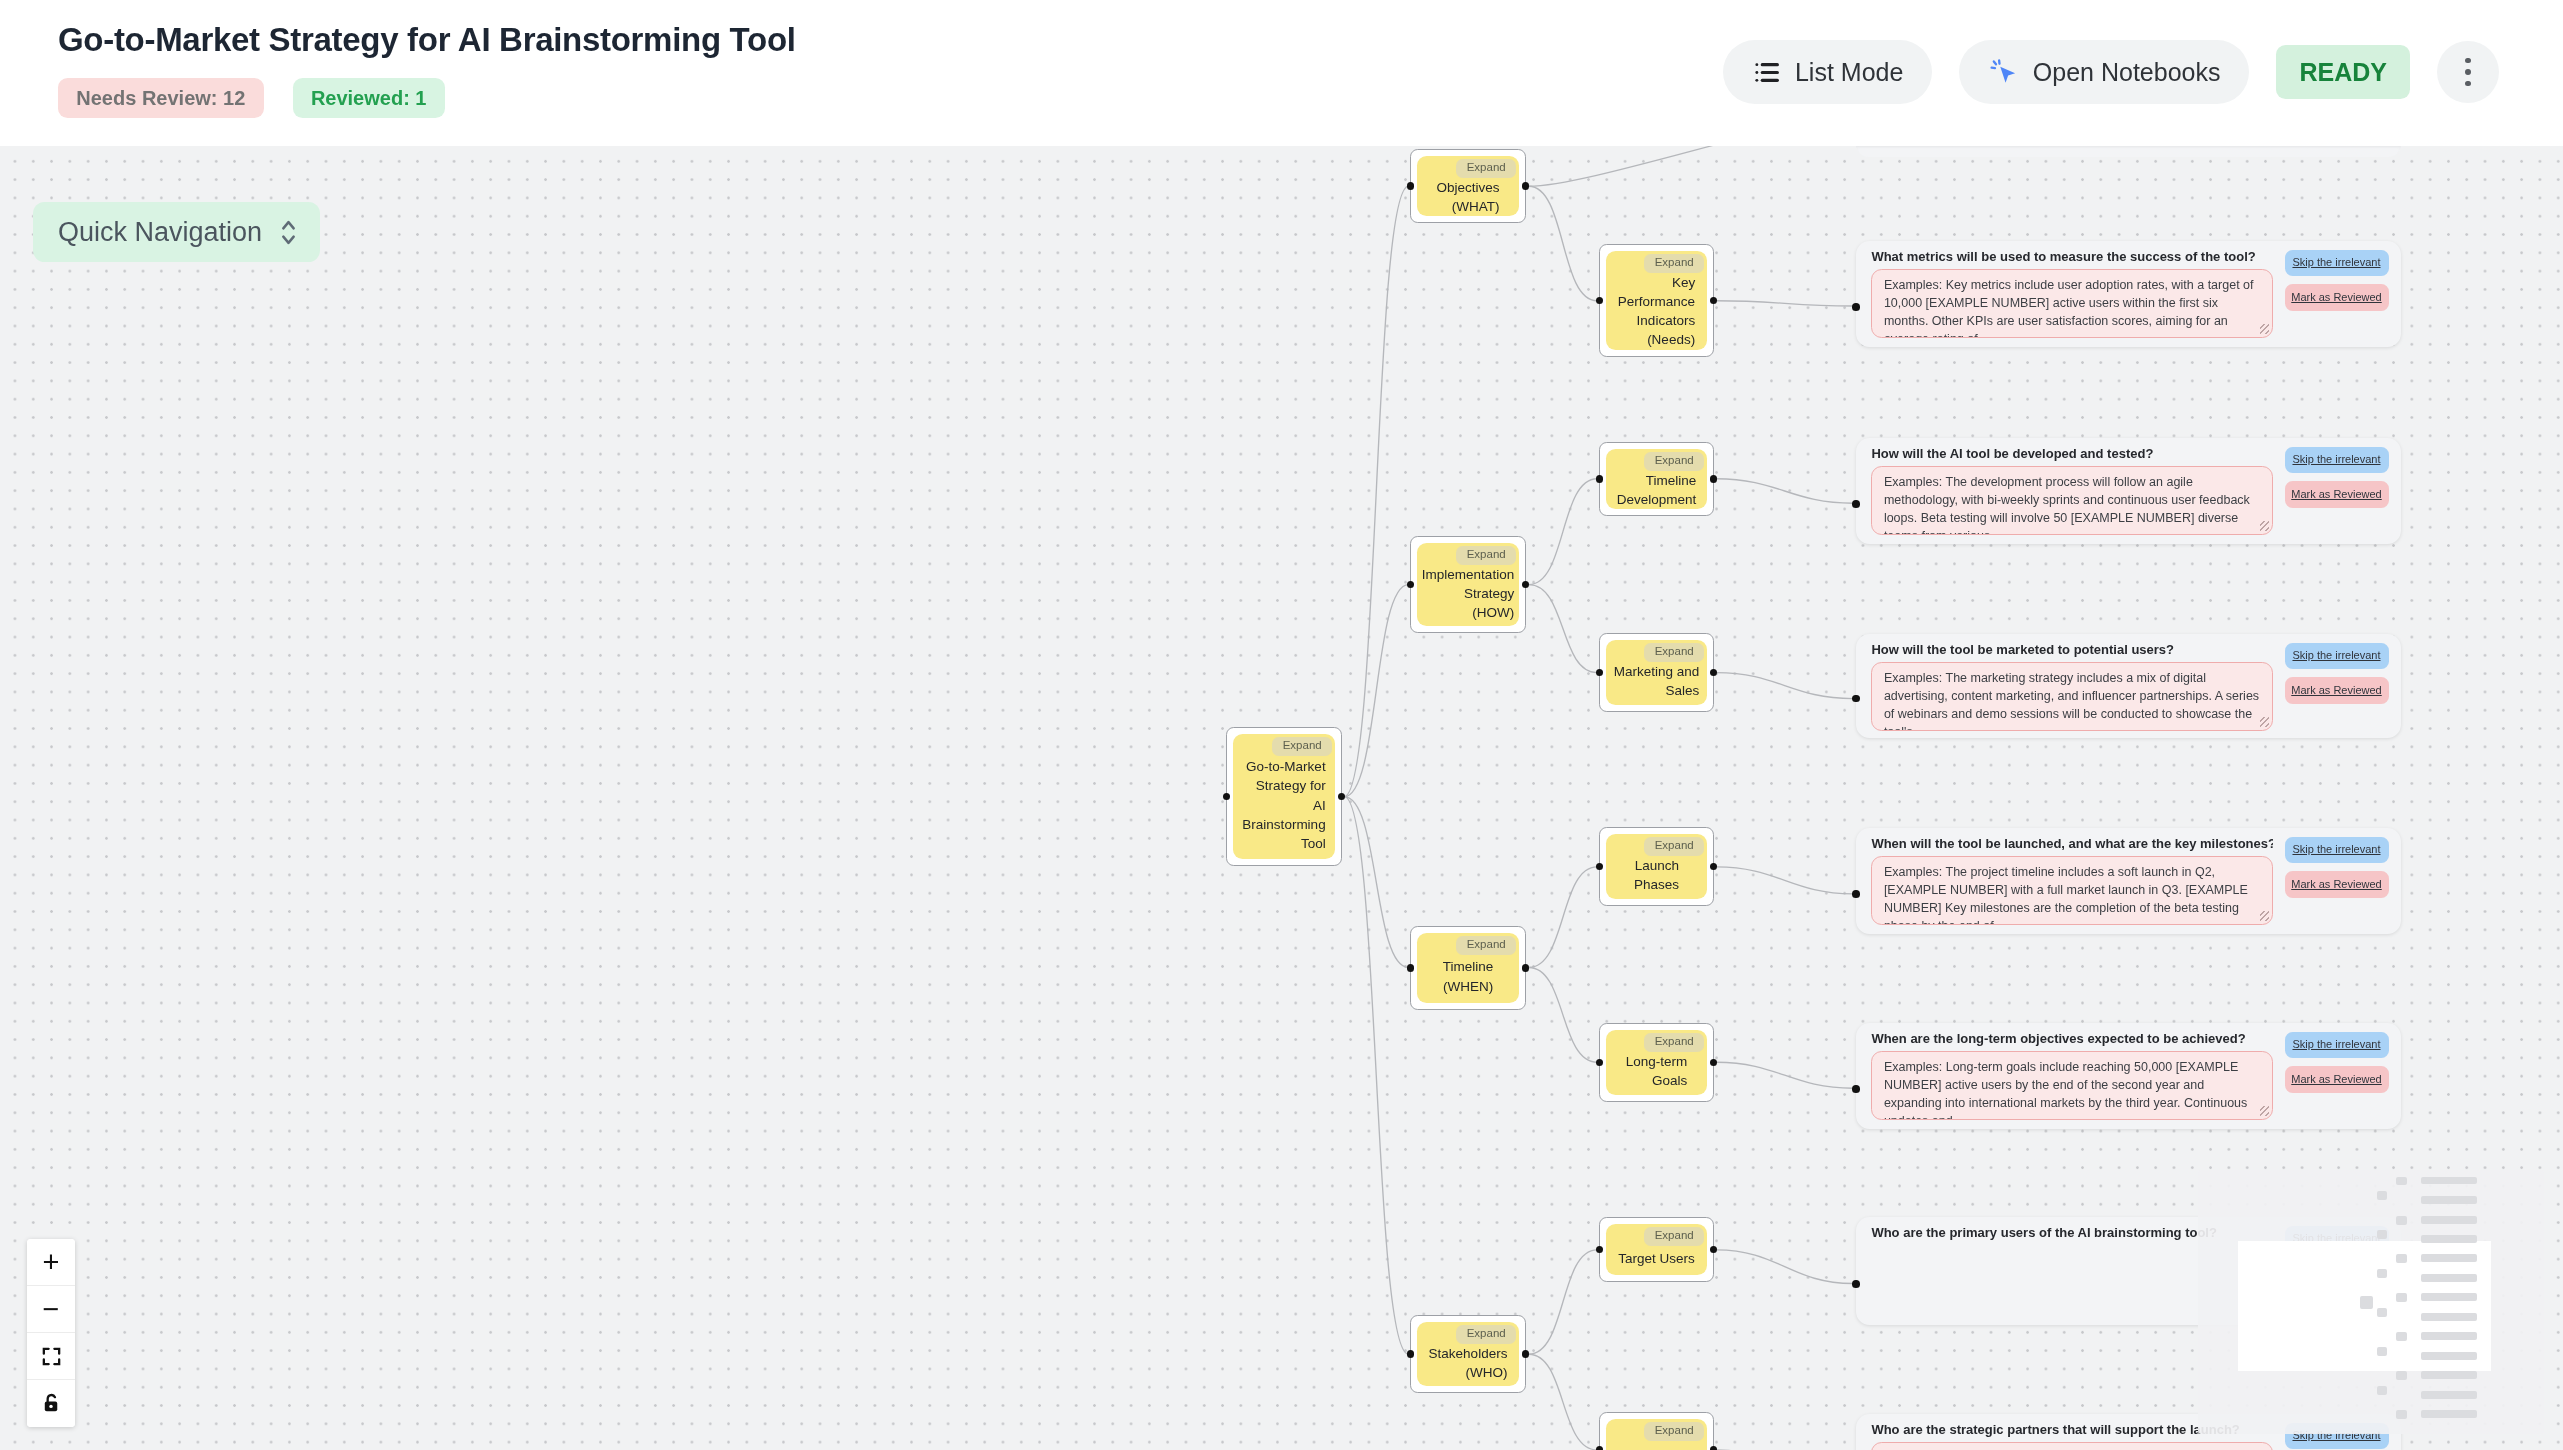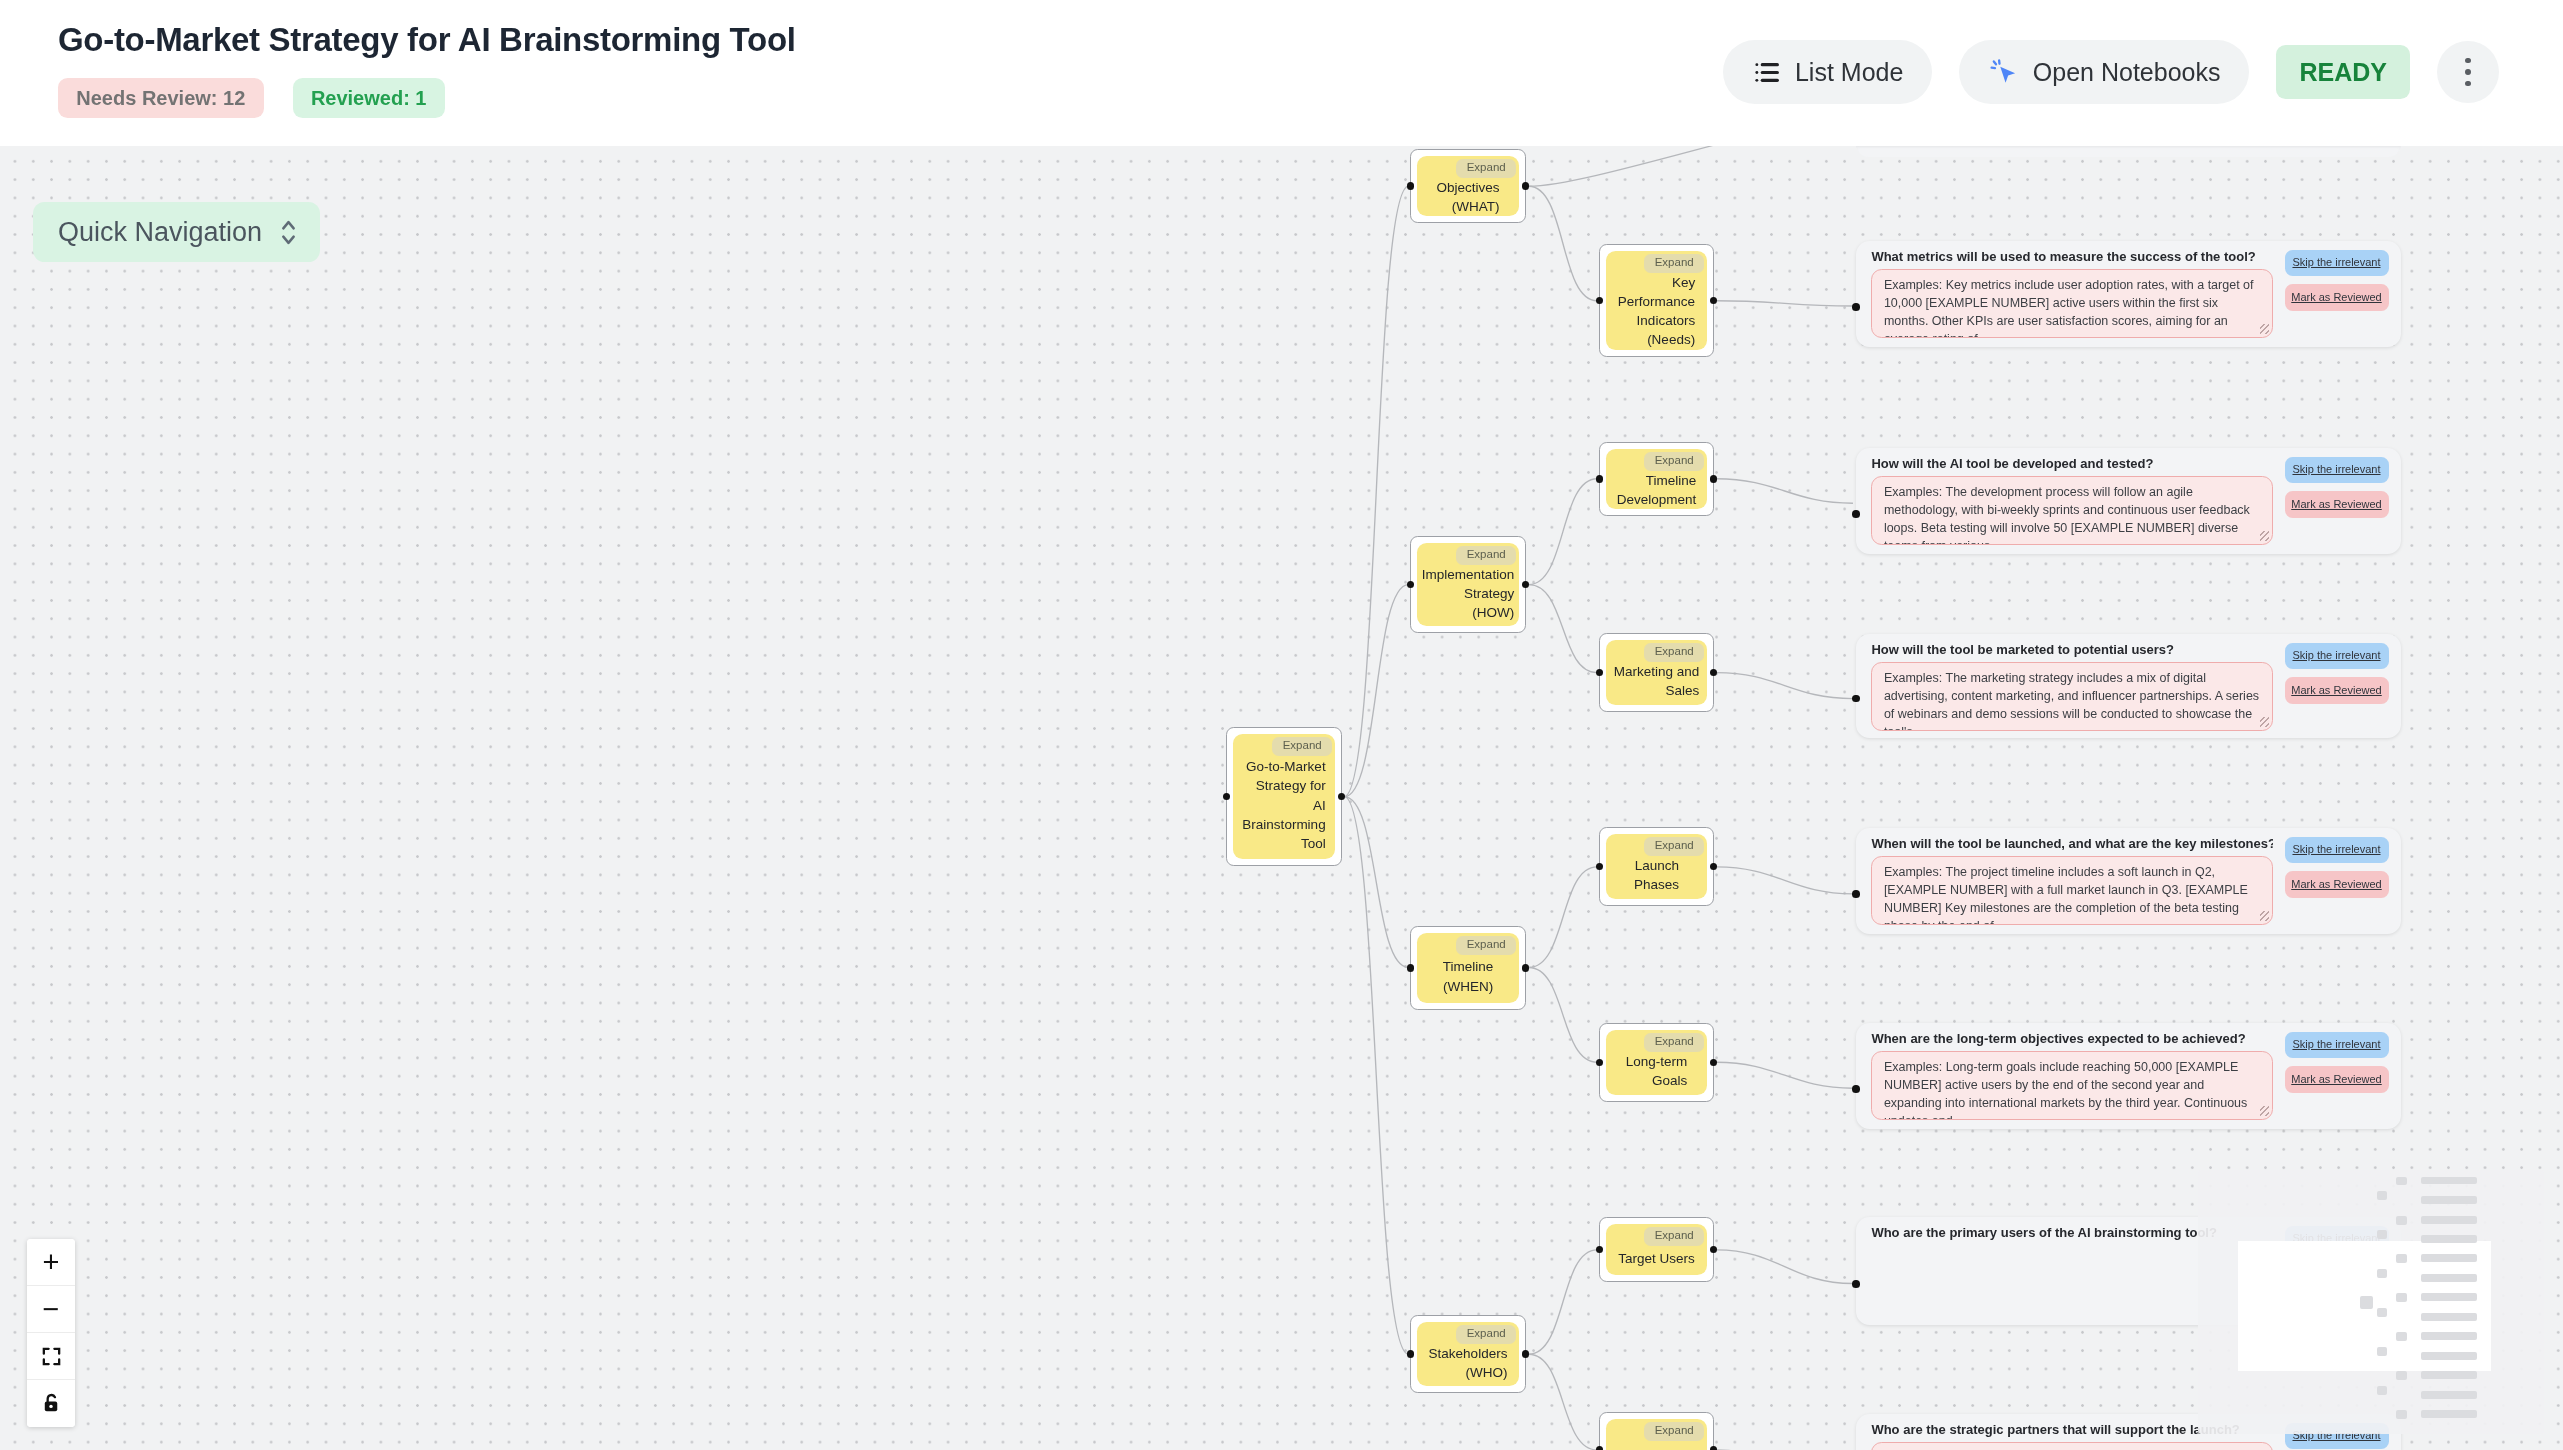--- a/index.html
+++ b/index.html
@@ -126,21 +126,21 @@
       <div class="card" style="left: 1856px; top: 241px; width: 545px; height: 106px;">
     <div class="card-main">
       <div class="card-question">What metrics will be used to measure the success of the tool?</div>
       <div class="card-answer pink">Examples: Key metrics include user adoption rates, with a target of 10,000 [EXAMPLE NUMBER] active users within the first six months. Other KPIs are user satisfaction scores, aiming for an average rating of</div>
     </div>
     <div class="card-buttons">
       <button class="card-btn skip">Skip the irrelevant</button>
       <button class="card-btn mark">Mark as Reviewed</button>
     </div>
   </div>
-      <div class="card" style="left: 1856px; top: 438px; width: 545px; height: 106px; margin-top: 10px;">
+      <div class="card" style="left: 1856px; top: 438px; width: 545px; height: 106px;">
     <div class="card-main">
       <div class="card-question">How will the AI tool be developed and tested?</div>
       <div class="card-answer pink">Examples: The development process will follow an agile methodology, with bi-weekly sprints and continuous user feedback loops. Beta testing will involve 50 [EXAMPLE NUMBER] diverse teams from various</div>
     </div>
     <div class="card-buttons">
       <button class="card-btn skip">Skip the irrelevant</button>
       <button class="card-btn mark">Mark as Reviewed</button>
     </div>
   </div>
       <div class="card" style="left: 1856px; top: 634px; width: 545px; height: 104px;">

